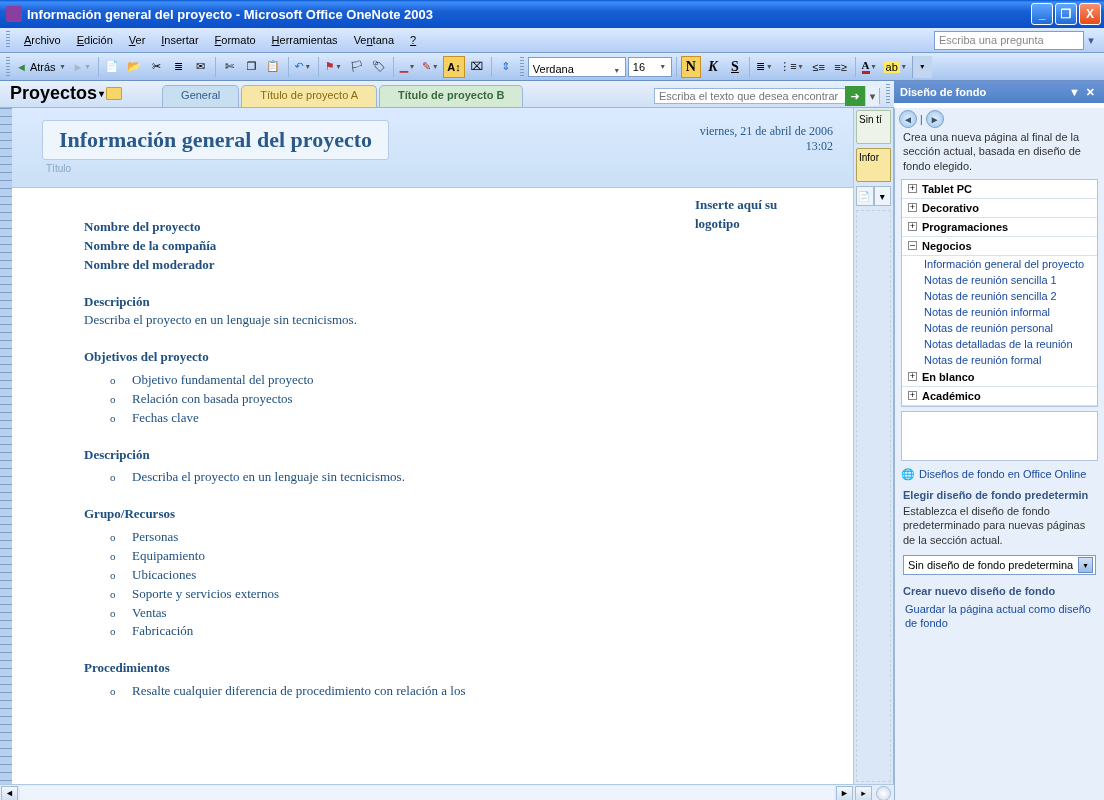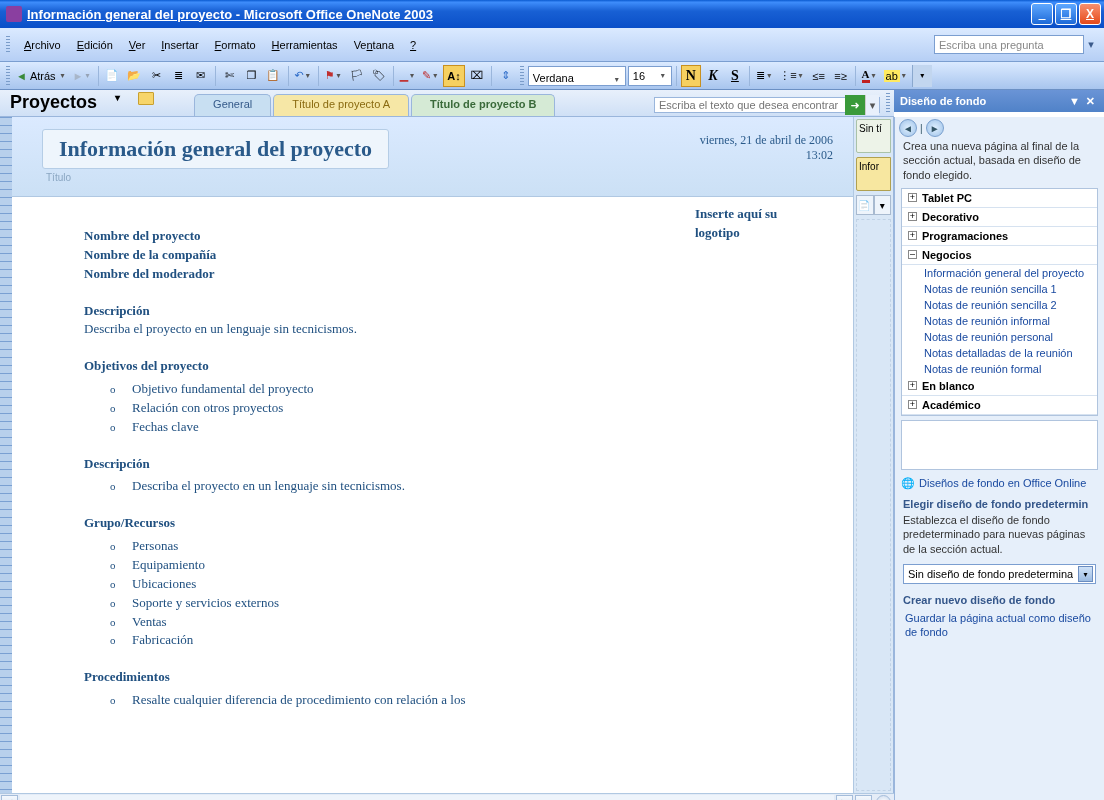--- a/index.html
+++ b/index.html
@@ -1,47 +1,47 @@
 <!DOCTYPE html>
 <html><head>
 <meta charset="utf-8">
 <style>
 * { box-sizing: border-box; margin: 0; padding: 0; }
 body { font-family: Tahoma, sans-serif; font-size: 11px; background: #fff; overflow: hidden; width: 1104px; height: 800px; }
 
 
-.titlebar { background: linear-gradient(#0a5ad0,#3e8dfb 8%,#1860d4 40%,#0a4fc8); height: 28px; display: flex; align-items: center; padding: 0 3px 0 6px; color: #fff; font-size: 13px; font-weight: bold; text-decoration: underline; }
+.titlebar { background: linear-gradient(#0a5ad0,#3e8dfb 8%,#1860d4 40%,#0a4fc8); height: 28px; display: flex; align-items: center; padding: 0 3px 0 6px; color: #fff; font-size: 13px; font-weight: bold; }
 .titlebar .appicon { width: 16px; height: 16px; background: #8a3fa0; margin-right: 5px; border-radius: 2px; }
 .titlebar .spacer { flex: 1; }
 .winbtn { width: 22px; height: 22px; margin-left: 2px; display: flex; align-items: center; justify-content: center; border-radius: 3px; font-size: 12px; font-family: Arial; }
 .winbtn.min, .winbtn.max { background: linear-gradient(#5fa8ff,#1e6ad8); border: 1px solid #fff; color: #fff; }
 .winbtn.close { background: linear-gradient(#f89070,#e64a1a); border: 1px solid #fff; color: #fff; font-weight: bold; }
 
 
-.menubar { background: linear-gradient(#dbeaff,#b6cff5); height: 34px; display: flex; align-items: center; padding: 0 6px; border-bottom: 1px solid #7b9ed0; }
+.menubar { background: linear-gradient(#dbeaff,#b6cff5); height: 25px; display: flex; align-items: center; padding: 0 6px; border-bottom: 1px solid #7b9ed0; }
 .menubar .drag { width: 4px; height: 18px; background: repeating-linear-gradient(#7a9cc9 0 1px, transparent 1px 3px); margin-right: 6px; }
 .menubar .mitem { padding: 3px 8px; cursor: default; color: #000; }
 .menubar .mitem u { text-decoration: underline; }
 .menubar .askbox { margin-left: auto; background: #fff; border: 1px solid #7b9ed0; width: 150px; height: 19px; padding: 1px 4px; color: #888; display: flex; align-items: center; }
 .menubar .askdrop { width: 14px; text-align: center; color: #3b5a8a; }
 
 
 .toolbar { background: linear-gradient(#dbeaff,#a8c5ee); height: 28px; display: flex; align-items: center; padding: 0 4px; border-bottom: 1px solid #6b90c4; gap: 2px; }
 .tgrip { width: 4px; height: 20px; background: repeating-linear-gradient(#7a9cc9 0 1px, transparent 1px 3px); margin: 0 2px; }
 .tbtn { min-width: 20px; height: 22px; display: flex; align-items: center; justify-content: center; padding: 0 2px; cursor: default; }
 .tsep { width: 1px; height: 20px; background: #9ab6dc; margin: 0 2px; }
 .tlabel { padding: 0 3px; color: #000; }
 .fontsel { background: #fff; border: 1px solid #7b9ed0; height: 20px; padding: 1px 4px; min-width: 98px; display: flex; align-items: flex-end; gap: 29px; }
 .fontsize { background: #fff; border: 1px solid #7b9ed0; height: 20px; width: 44px; padding: 1px 4px; display: flex; align-items: center; }
 .dd { font-size: 8px; color: #555; padding: 0 2px; }
 .txtbtn { font-family: "Times New Roman"; font-weight: bold; font-size: 14px; }
 
 
 .navrow { height: 27px; background: linear-gradient(#e8f0fb,#cfe0f6); border-bottom: 1px solid #9ab6dc; display: flex; align-items: flex-end; }
-.sectiontitle { font-size: 18px; font-weight: bold; color: #000; padding: 0 10px 3px 10px; display: flex; align-items: flex-start; gap: 18px; }
+.sectiontitle { font-size: 18px; font-weight: bold; color: #000; padding: 0 10px 3px 10px; display: flex; align-items: center; gap: 2px; }
 .sectiontitle .dd2 { font-size: 10px; }
 .foldicon { width: 16px; height: 13px; background: #f7d56a; border: 1px solid #c8a030; border-radius: 1px; }
 .tabbar { display: flex; align-items: flex-end; margin-left: 30px; height: 27px; }
 .tab { height: 22px; padding: 3px 18px 0; border: 1px solid #9ab6dc; border-bottom: none; border-radius: 5px 5px 0 0; margin-right: 2px; font-size: 11px; cursor: default; }
 .tab.c1 { background: #c8dff2; color: #355a8a; }
 .tab.c2 { background: #f6e7a6; color: #8a6a10; }
 .tab.c3 { background: #d5ead5; color: #3a6a3a; font-weight: bold; }
 .findbox { margin-left: auto; display: flex; align-items: center; background: #fff; border: 1px solid #9ab6dc; height: 16px; margin-bottom: 3px; }
 .findbox input { border: none; width: 190px; padding: 1px 4px; font-size: 11px; color: #888; outline: none; }
 .findgo { width: 20px; height: 20px; background: #3a9a3a; color: #fff; display: flex; align-items: center; justify-content: center; font-size: 11px; }
@@ -244,21 +244,21 @@
         <div class="pagebody">
           <div class="logobox">Inserte aquí su logotipo</div>
           <b>Nombre del proyecto</b><br>
           <b>Nombre de la compañía</b><br>
           <b>Nombre del moderador</b>
           <h3>Descripción</h3>
           <div>Describa el proyecto en un lenguaje sin tecnicismos.</div>
           <h3>Objetivos del proyecto</h3>
           <ul id="ul2">
               <li>Objetivo fundamental del proyecto</li>
-              <li>Relación con otros proyectos</li>
+              <li>Relación con basada proyectos</li>
               <li>Fechas clave</li>
             </ul>
           <h3>Descripción</h3>
           <ul id="ul3">
               <li>Describa el proyecto en un lenguaje sin tecnicismos.</li>
             </ul>
           <h3>Grupo/Recursos</h3>
           <ul id="ul4">
               <li>Personas</li>
               <li>Equipamiento</li>

